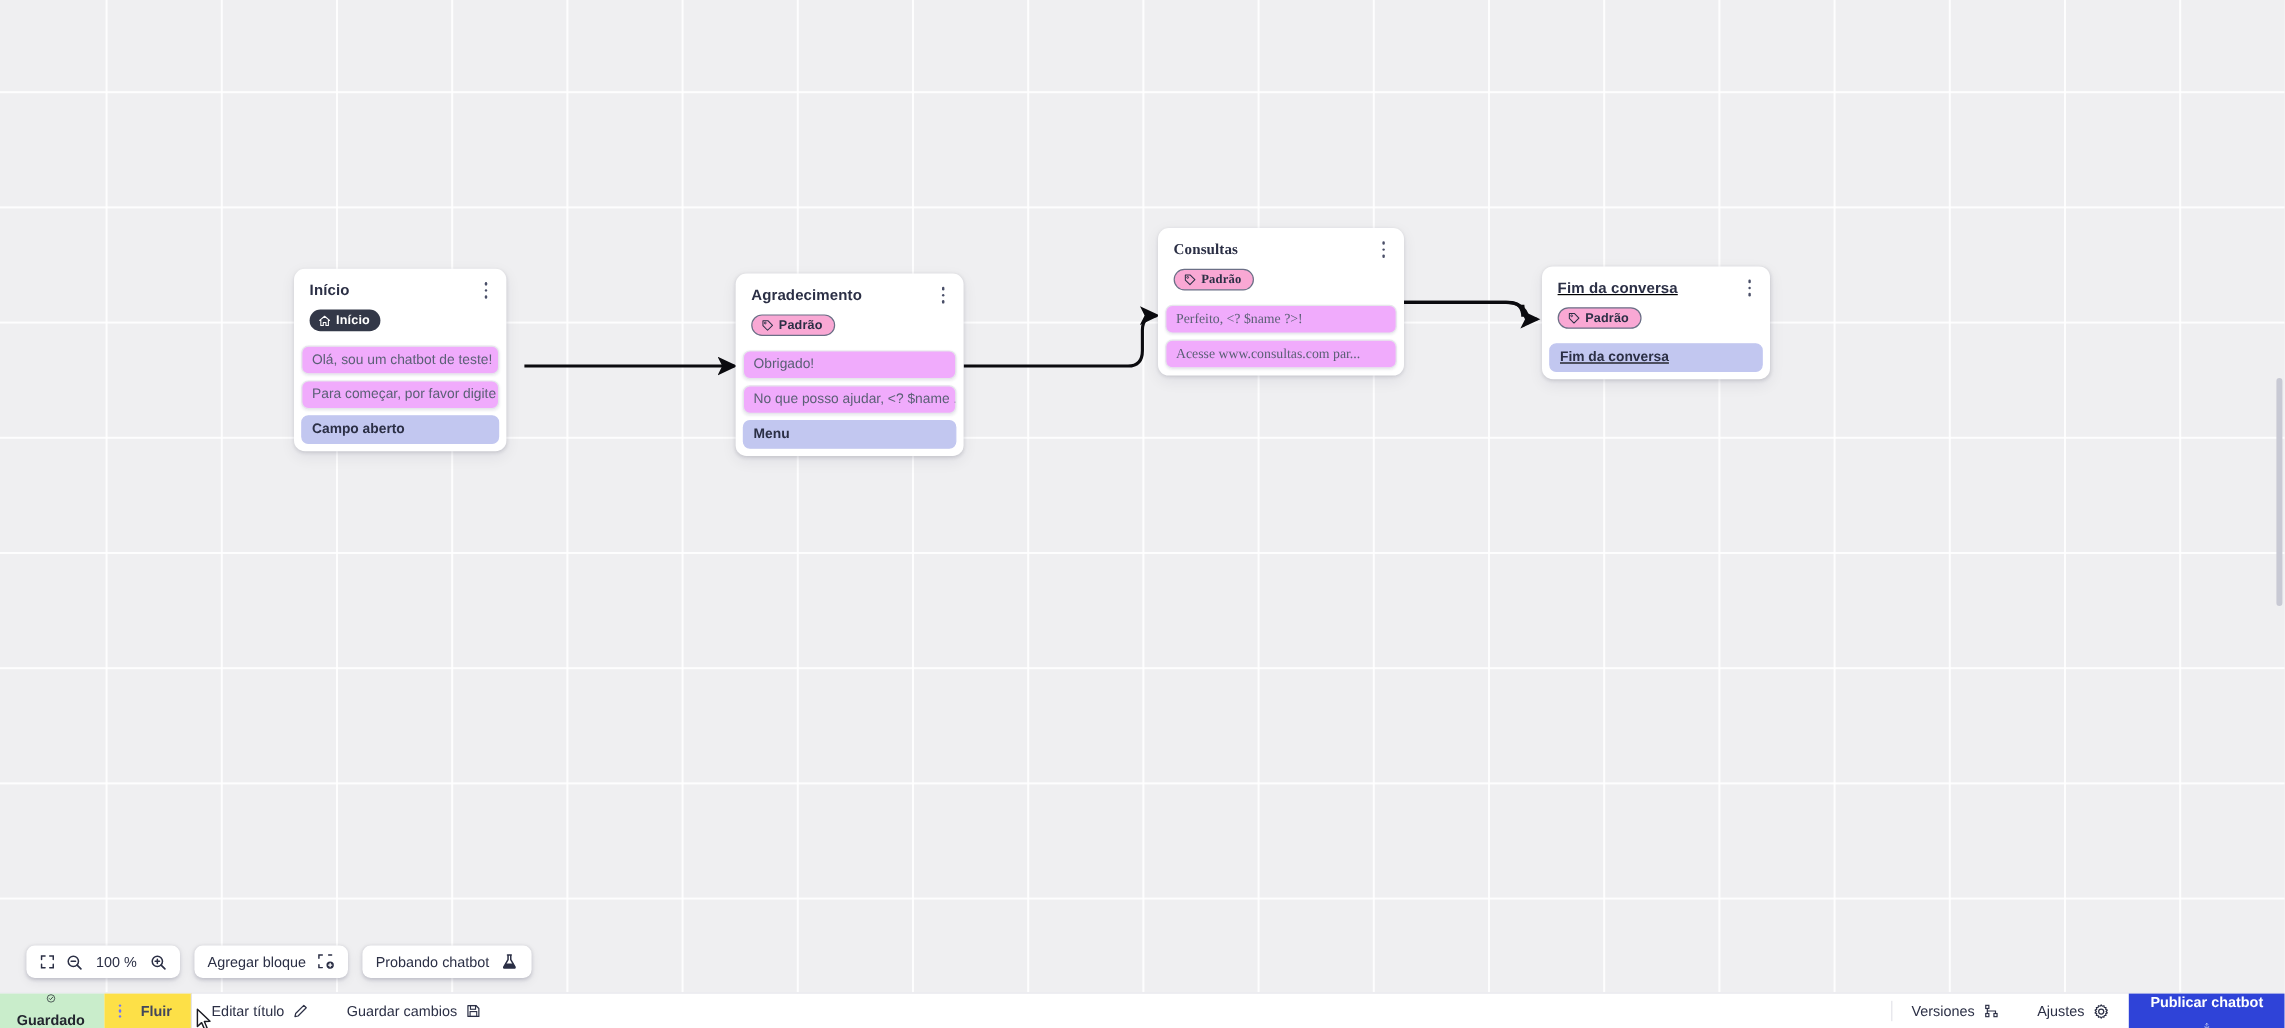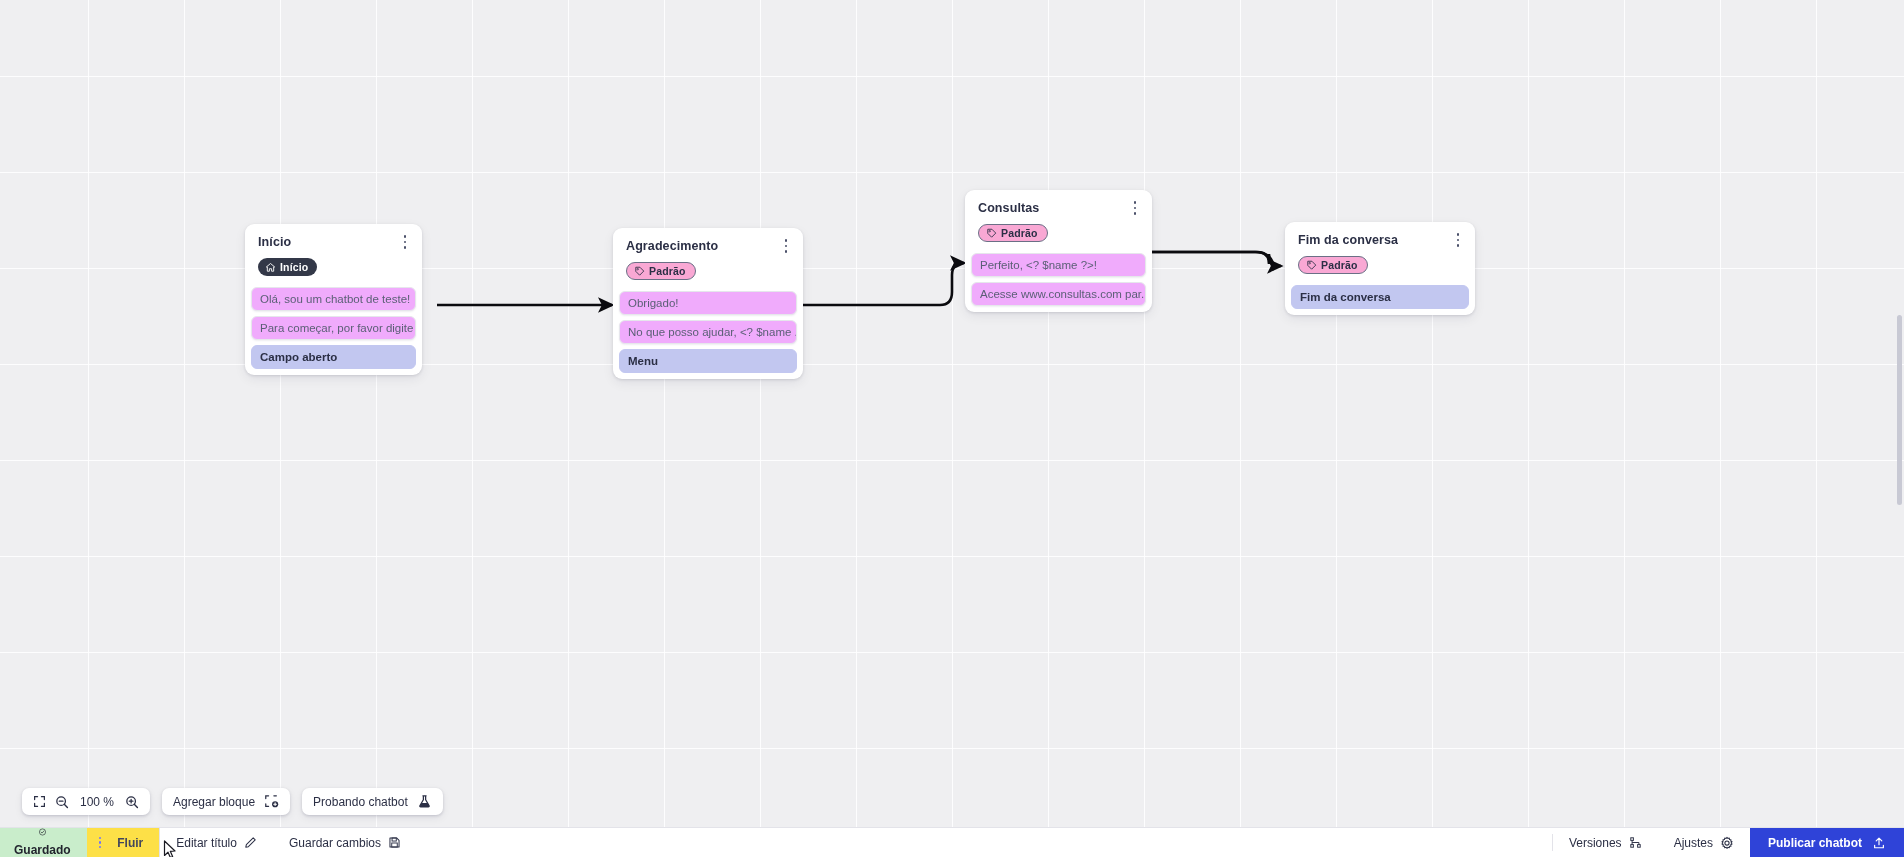--- a/index.html
+++ b/index.html
@@ -247,20 +247,21 @@
   .publish-btn {
     background: #2f43d8;
     color: #ffffff;
     font-weight: bold;
     display: flex;
     align-items: center;
     gap: 10px;
     padding: 0 18px;
     cursor: pointer;
     white-space: nowrap;
+    flex-direction: column;
   }
 
   
   #vscroll {
     position: absolute;
     right: 2px;
     top: 315px;
     width: 5px;
     height: 190px;
     border-radius: 3px;
@@ -337,21 +338,21 @@
           <span>Padrão</span>
         </span>
       </div>
       <div class="node-body">
         <div class="row">Obrigado!</div>
         <div class="row">No que posso ajudar, &lt;? $name ...</div>
         <div class="row accent">Menu</div>
       </div>
     </div>
 
-    <div class="node" style="left:965px; top:190px; width:187px;">
+    <div class="node" style="left:965px; top:190px; width:205px;font-family:Liberation Serif, serif;">
       <div class="node-head">
         <div class="node-title">Consultas</div>
         <div class="kebab">
             <i></i>
             <i></i>
             <i></i>
           </div>
         <span class="badge outline">
           <svg width="11" height="11" viewBox="0 0 16 16">
             <path d="M8.6 1.8 L14.2 7.4 L8.2 13.4 L2.6 7.8 L2.6 1.8 Z" fill="none" stroke="#2b2f45" stroke-width="1.25" stroke-linejoin="round"></path>
@@ -359,21 +360,21 @@
           </svg>
           <span>Padrão</span>
         </span>
       </div>
       <div class="node-body">
         <div class="row">Perfeito, &lt;? $name ?&gt;!</div>
         <div class="row">Acesse www.consultas.com par...</div>
       </div>
     </div>
 
-    <div class="node" style="left:1285px; top:222px; width:190px;">
+    <div class="node" style="left:1285px; top:222px; width:190px;text-decoration:underline;">
       <div class="node-head">
         <div class="node-title">Fim da conversa</div>
         <div class="kebab">
             <i></i>
             <i></i>
             <i></i>
           </div>
         <span class="badge outline">
           <svg width="11" height="11" viewBox="0 0 16 16">
             <path d="M8.6 1.8 L14.2 7.4 L8.2 13.4 L2.6 7.8 L2.6 1.8 Z" fill="none" stroke="#2b2f45" stroke-width="1.25" stroke-linejoin="round"></path>

